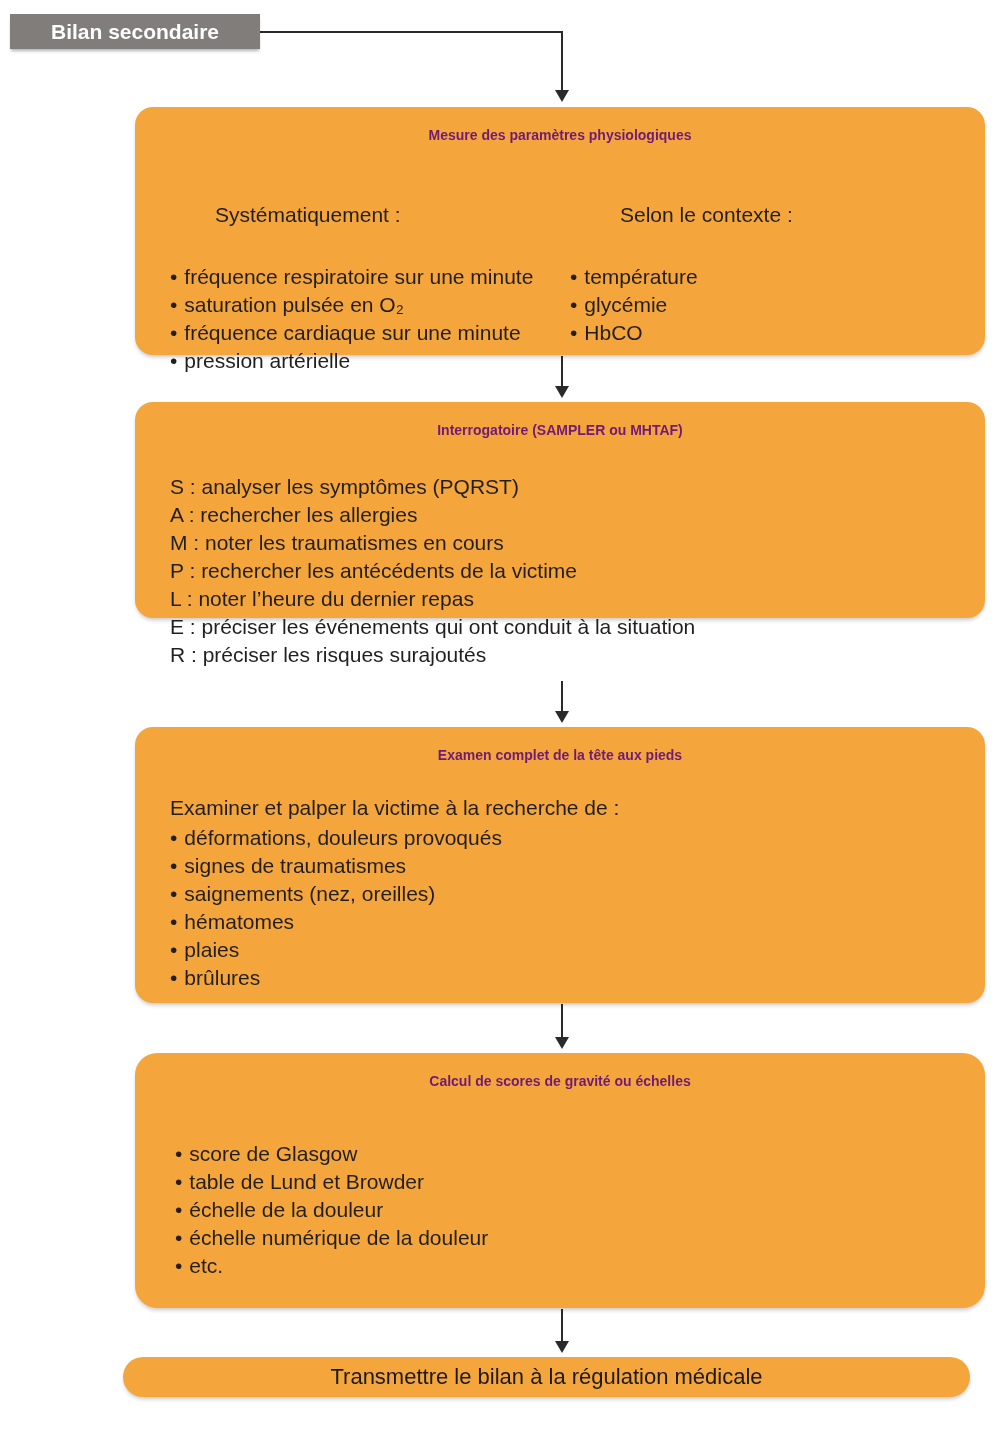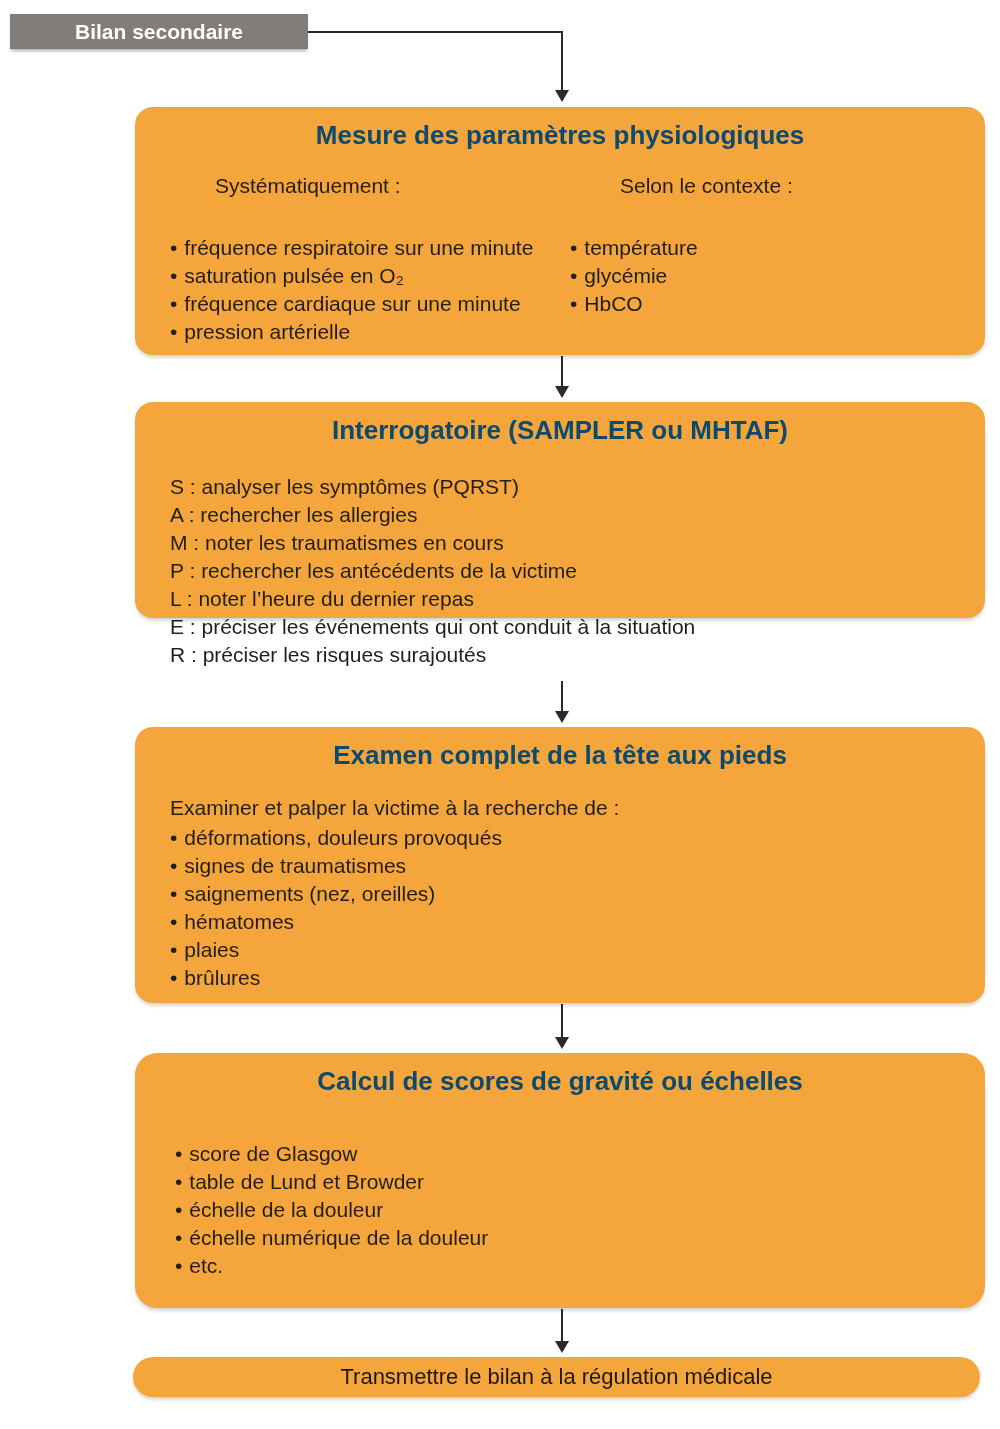--- a/index.html
+++ b/index.html
@@ -3,43 +3,43 @@
 <meta charset="utf-8">
 <style>
   html, body { margin:0; padding:0; background:#ffffff; }
   body {
     width:1000px; height:1429px; position:relative; overflow:hidden;
     font-family:"Liberation Sans", sans-serif; color:#221e1e;
   }
   #arrows { position:absolute; left:0; top:0; width:1000px; height:1429px; z-index:0; }
 
   .flow-label {
-    position:absolute; left:10px; top:14px; width:298px; height:35px;
+    position:absolute; left:10px; top:14px; width:250px; height:35px;
     background:#807d7b; color:#ffffff; font-weight:bold; font-size:21px;
     display:flex; align-items:center; justify-content:center;
     box-shadow:0 3px 3px -1px rgba(0,0,0,0.3); z-index:2;
   }
 
   .node {
     position:absolute; left:135px; width:850px; box-sizing:border-box;
     background:#f4a63d; border-radius:18px; z-index:1;
     box-shadow:0 3px 4px -1px rgba(0,0,0,0.22);
   }
   .node-title {
     padding-top:15px; text-align:center;
-    font-weight:bold; font-size:26px; color:#0c4a6e; line-height:26px;
+    font-weight:bold; font-size:14px; color:#701a75; line-height:26px;
   }
   .node-body { font-size:21px; line-height:28px; color:#221e1e; }
 
   
   #box-measure { top:107px; height:248px; }
   #box-measure .cols { display:flex; margin-top:24px; }
   #box-measure .col1 { margin-left:35px; width:400px; }
   #box-measure .col2 { flex:1; }
-  .col-heading { font-size:21px; }
+  .col-heading { font-size:21px;margin-top:29px; }
   #box-measure .col1 .col-heading { padding-left:45px; }
   #box-measure .col2 .col-heading { padding-left:50px; }
 
   ul.bullets { list-style:none; margin:0; padding:0; }
   ul.bullets li::before { content:"\2022"; margin-right:7px; }
   #box-measure ul.bullets { margin-top:34px; }
 
   
   #box-interro { top:402px; height:216px; }
   #box-interro .lines { margin:30px 0 0 35px; }
@@ -49,21 +49,21 @@
   #box-examen { top:727px; height:276px; }
   #box-examen .node-body { margin:26px 0 0 35px; }
   #box-examen .intro { line-height:28px; margin-bottom:2px; }
 
   
   #box-scores { top:1053px; height:255px;border-radius:22px; }
   #box-scores ul.bullets { margin:46px 0 0 40px; }
 
   
   #box-transmit {
-    top:1357px; height:40px; left:133px; width:847px; border-radius:20px;
+    top:1357px; height:40px; left:123px; width:847px; border-radius:20px;
     display:flex; align-items:center; justify-content:center;
     font-size:22px; color:#1c1919;
   }
 </style>
 </head>
 <body>
 
 <svg id="arrows" viewBox="0 0 1000 1429" xmlns="http://www.w3.org/2000/svg">
   <defs>
     <marker id="ah" markerWidth="10" markerHeight="10" refX="1" refY="3.5" orient="auto" markerUnits="strokeWidth">

